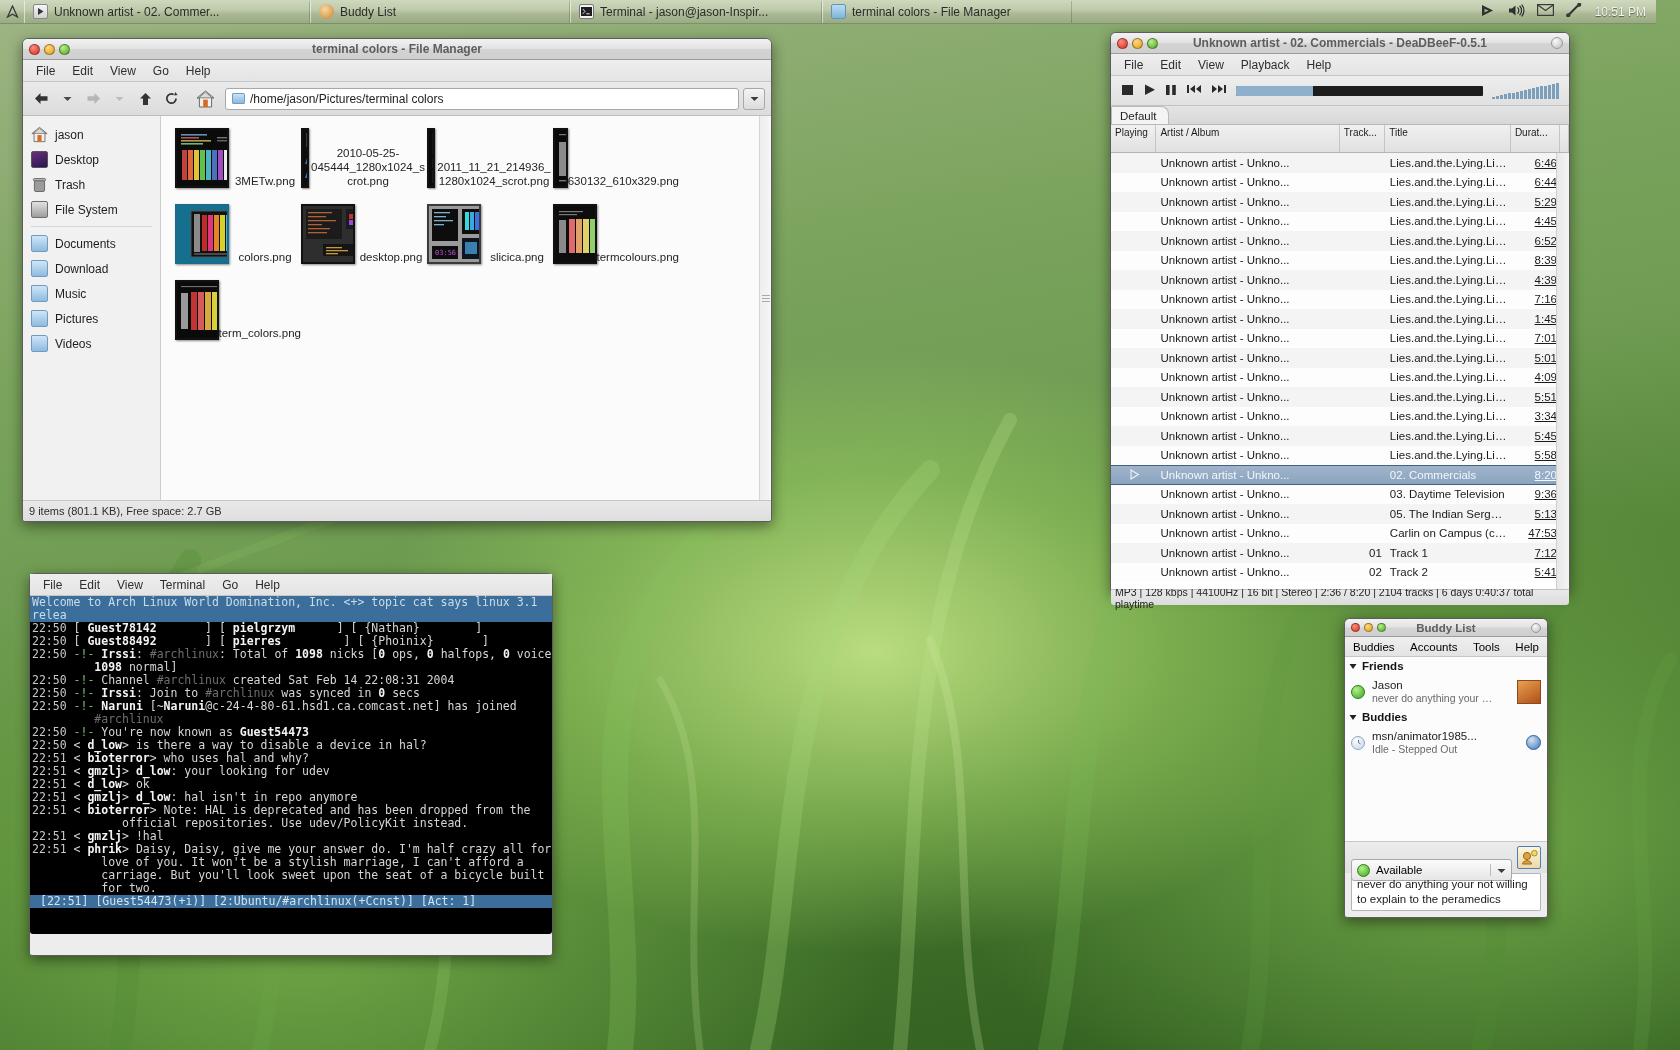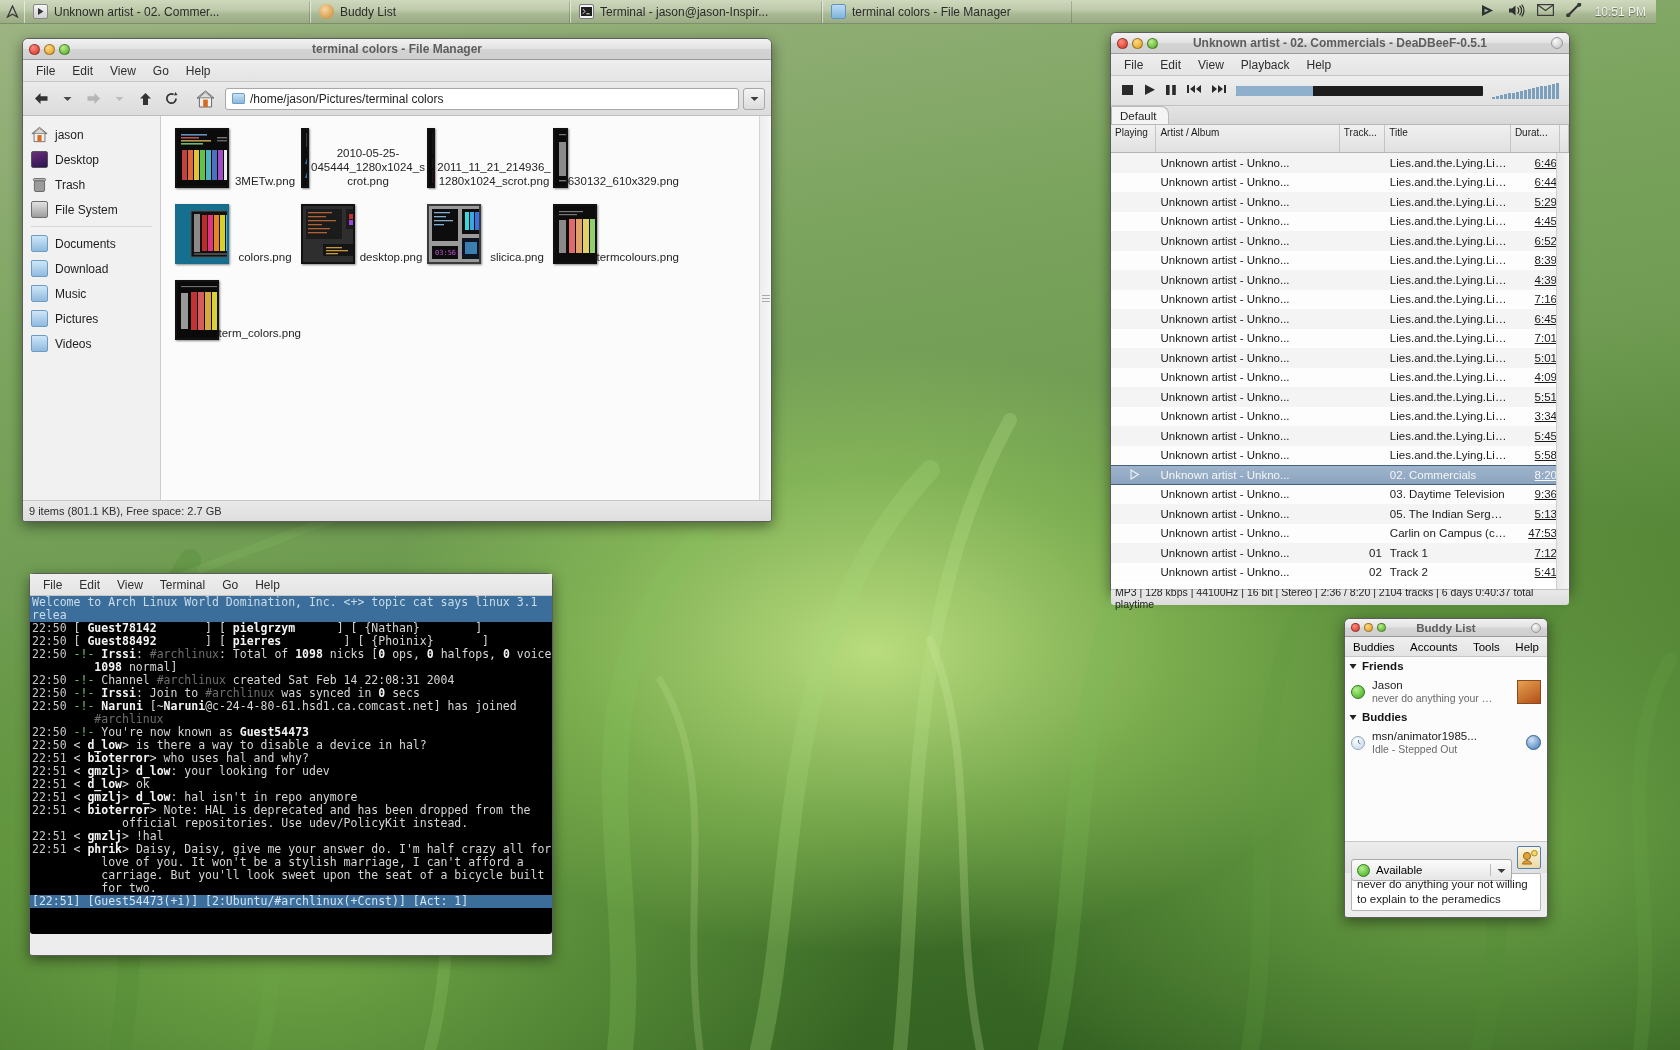--- a/index.html
+++ b/index.html
@@ -133,21 +133,21 @@
   #terminal { left:29px; top:573px; width:524px; height:383px; border-radius:6px 6px 3px 3px; }
   #term-screen { background:#000000; height:calc(100% - 21px - 22px); overflow:hidden;
                  font-family:"DejaVu Sans Mono","Liberation Mono",monospace; font-size:11.5px;
                  line-height:13px; color:#d6d6d6; padding:0; border-radius:0 0 3px 3px; }
   .tline { white-space:pre; padding-left:2px; }
   .tm { color:#c8c8c8; }
   .tdim { color:#6e6e6e; }
   .tgr { color:#73bf73; }
   .tbold { font-weight:bold; color:#f4f4f4; }
   .topic { background:#3c6e9b; color:#c9dcea; display:block; padding-left:2px; }
-  .tstatus { background:#3c6e9b; color:#d3e4f0; display:block; padding-left:2px; }
+  .tstatus { background:#3c6e9b; color:#d3e4f0; display:block; padding-left:10px; }
 
   
   #buddylist { left:1344px; top:618px; width:204px; height:300px; }
   #bl-title { height:18px; }
   #bl-title .cb { width:9px; height:9px; }
   #bl-title .wtitle { font-size:11.5px; }
   #bl-menu { height:20px; display:flex; align-items:center; justify-content:space-between; padding:0 8px;
              background:linear-gradient(to bottom,#efefef,#e3e3e3); border-bottom:1px solid #c6c6c6; font-size:11.5px; }
   #bl-body { background:#fcfcfc; height:calc(100% - 18px - 20px - 32px - 44px); overflow:hidden; }
   .grp { display:flex; align-items:center; gap:5px; font-size:11.5px; font-weight:bold; color:#141414; padding:3px 4px; }
@@ -803,21 +803,21 @@
           <div class="c-track"></div>
           <div class="c-title">Lies.and.the.Lying.Liars....</div>
           <div class="c-dur">7:16</div>
           <div class="c-pad"></div>
         </div>
         <div class="db-row odd">
           <div class="c-play"></div>
           <div class="c-artist">Unknown artist - Unkno...</div>
           <div class="c-track"></div>
           <div class="c-title">Lies.and.the.Lying.Liars....</div>
-          <div class="c-dur">6:45</div>
+          <div class="c-dur">1:45</div>
           <div class="c-pad"></div>
         </div>
         <div class="db-row even">
           <div class="c-play"></div>
           <div class="c-artist">Unknown artist - Unkno...</div>
           <div class="c-track"></div>
           <div class="c-title">Lies.and.the.Lying.Liars....</div>
           <div class="c-dur">7:01</div>
           <div class="c-pad"></div>
         </div>

